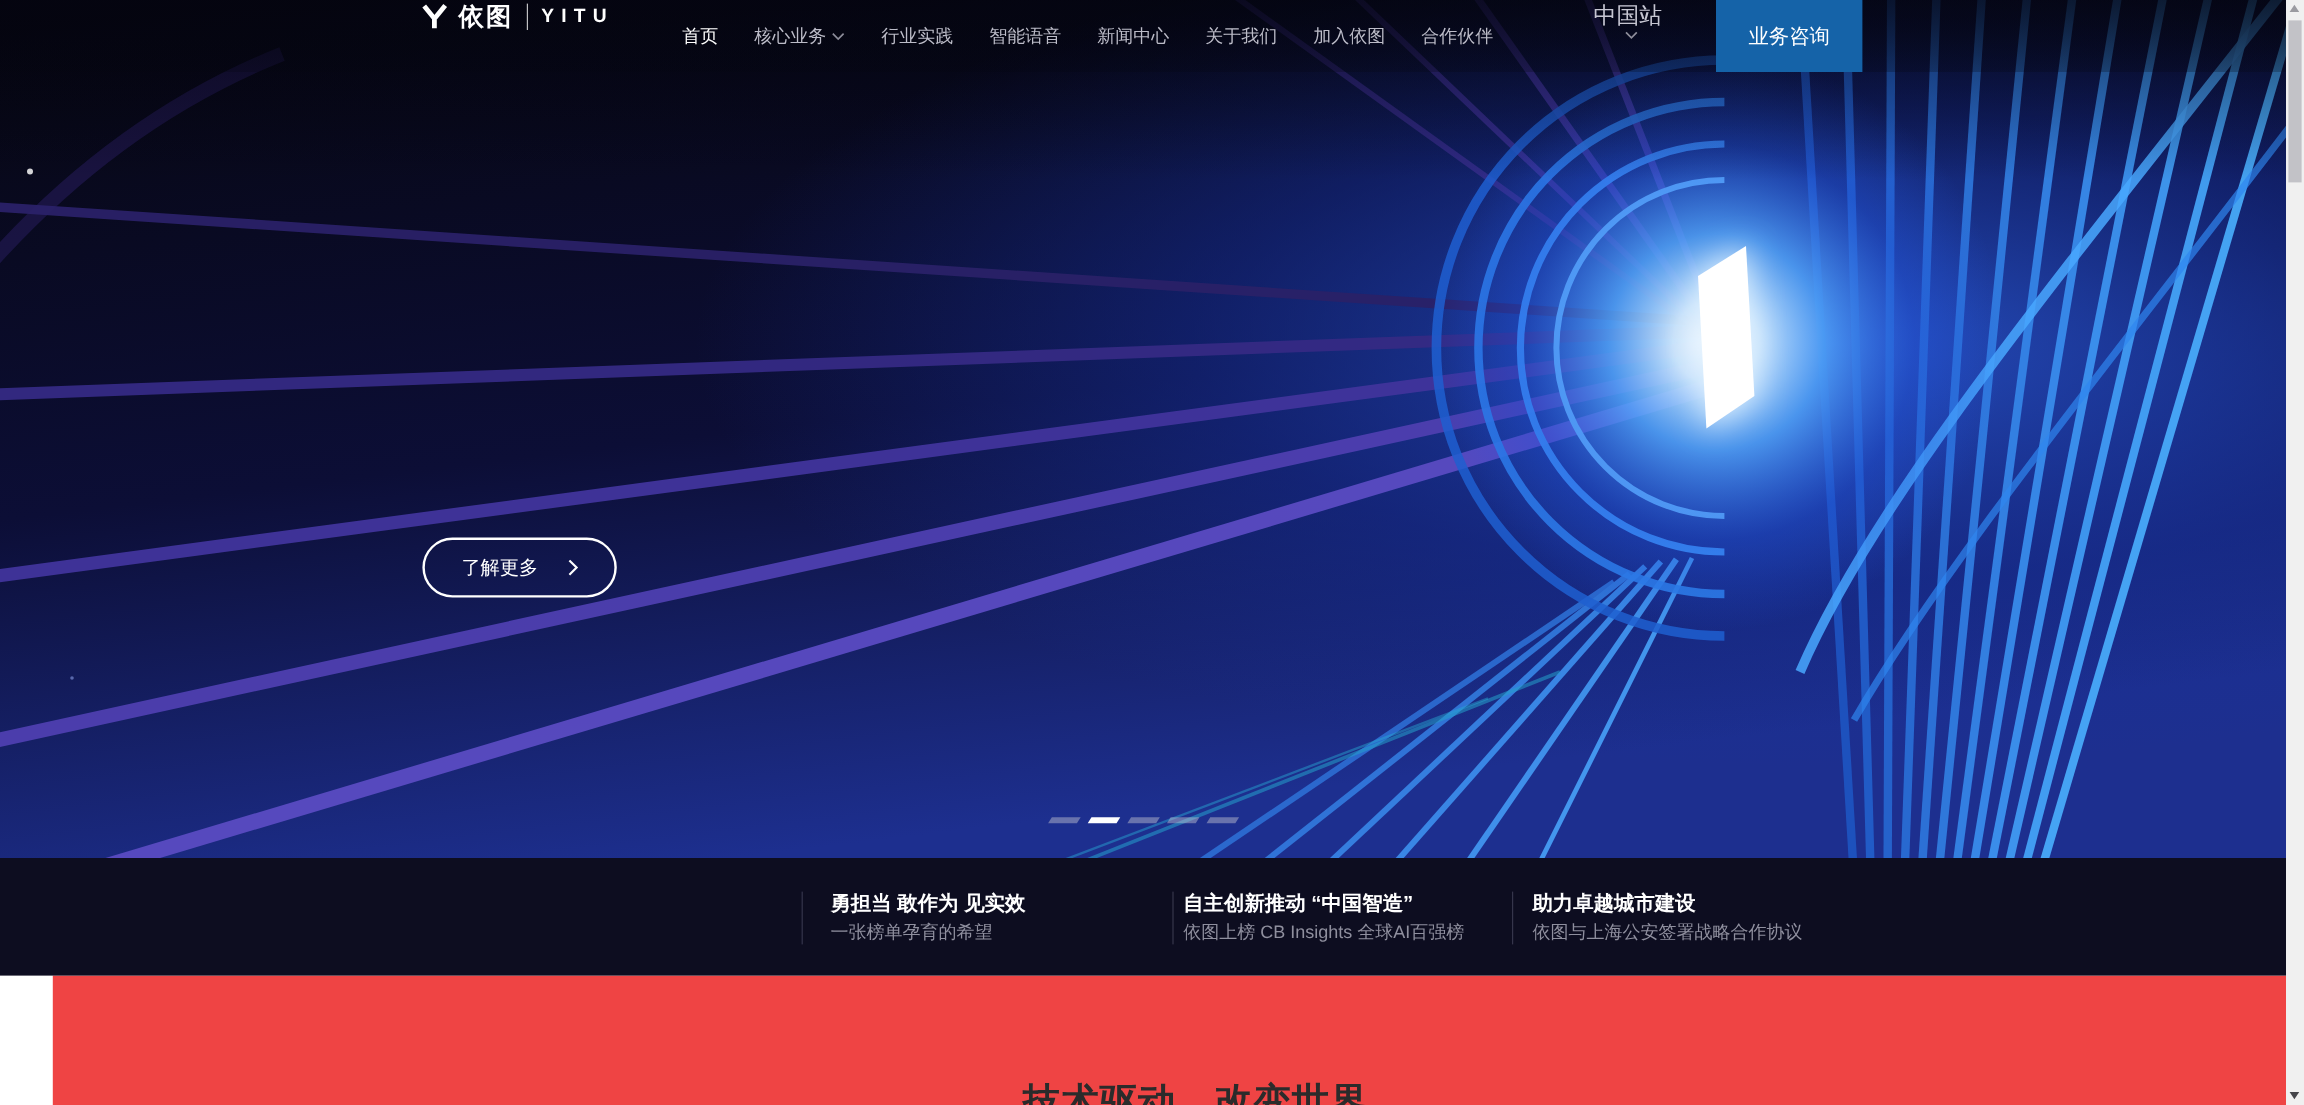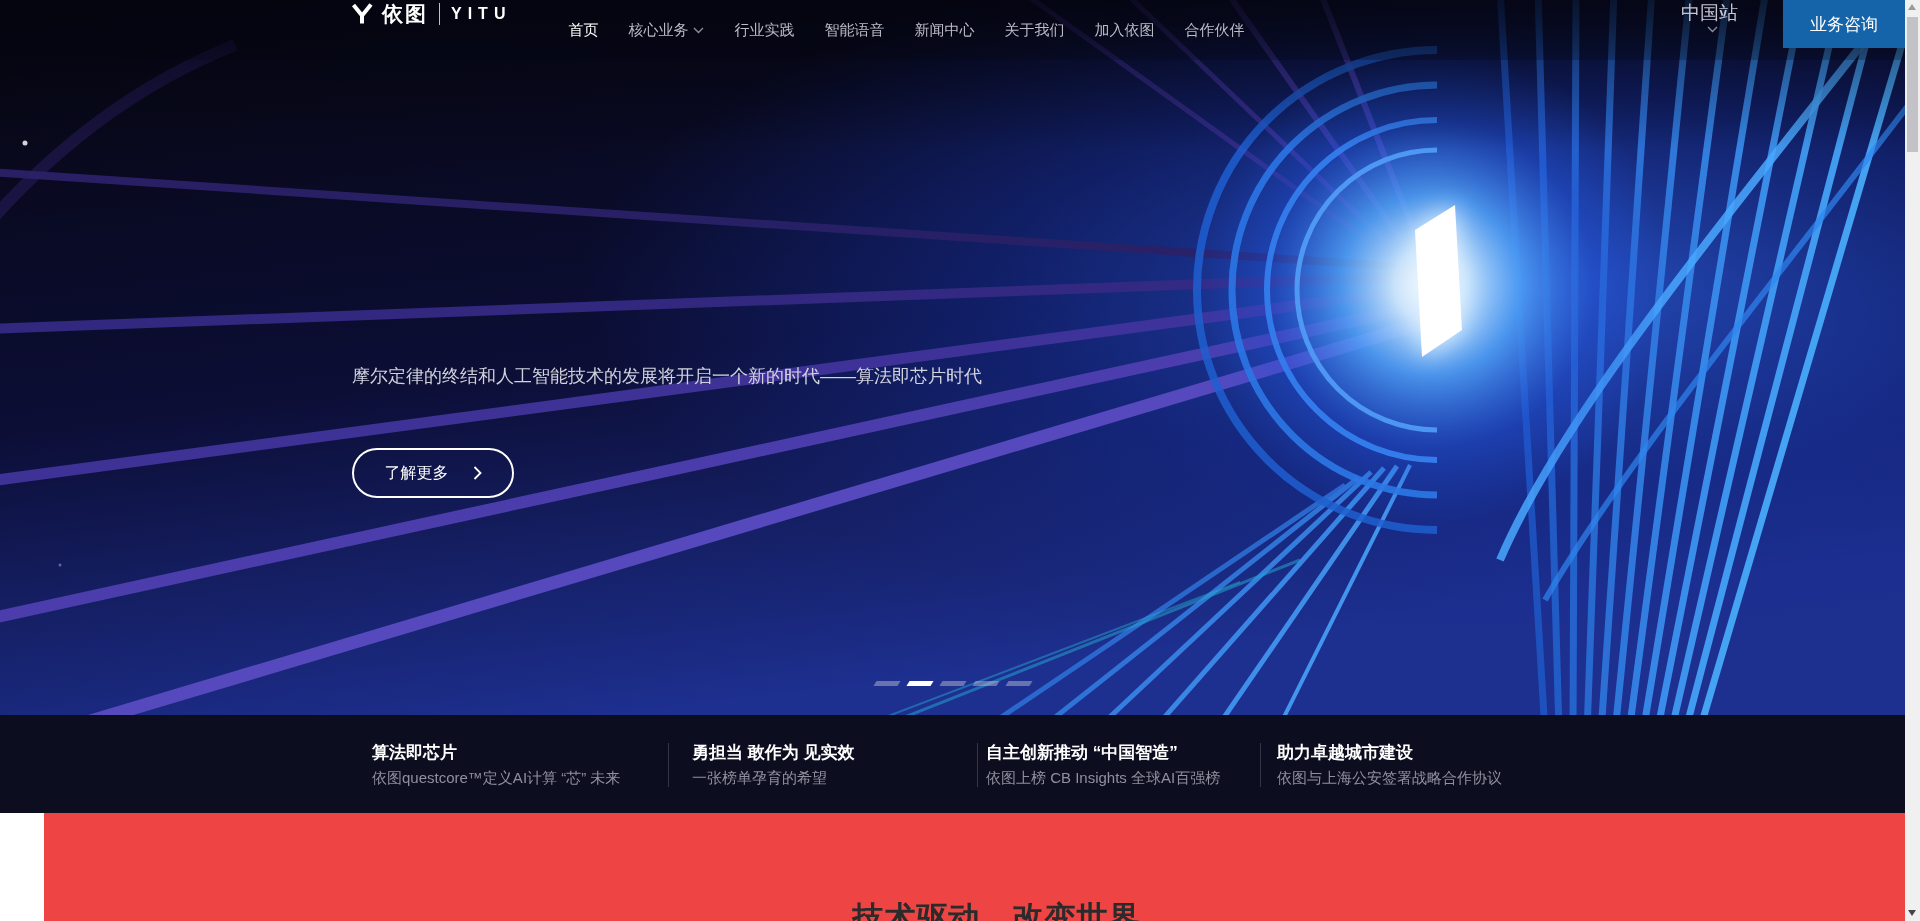--- a/index.html
+++ b/index.html
@@ -26,21 +26,21 @@
   .logo-sep{width:1px;height:22px;background:rgba(255,255,255,.75);margin:0 11px;}
   .logo-en{color:#fff;font-size:16px;font-weight:700;letter-spacing:6px;}
   .nav-menu{display:flex;align-items:center;margin-left:22px;}
   .nav-item{display:flex;align-items:center;padding:0 15px;height:60px;
     color:#bcbcc8;font-size:15px;cursor:pointer;white-space:nowrap;}
   .nav-item.active{color:#ffffff;}
   .nav-item .chev{margin-left:5px;color:#8d8d9a;display:inline-flex;}
   .nav-locale{display:flex;align-items:center;margin-left:auto;margin-right:25px;
     color:#c6c6d2;font-size:19px;cursor:pointer;white-space:nowrap;flex-direction:column;}
   .nav-locale .chev{margin-left:6px;color:#8d8d9a;display:inline-flex;}
-  .nav-cta{width:122px;height:48px;background:#1563a8;color:#fff;
+  .nav-cta{width:122px;height:60px;margin-right:353px;background:#1563a8;color:#fff;
     font-size:17px;display:flex;align-items:center;justify-content:center;
     cursor:pointer;white-space:nowrap;flex-shrink:0;}
 
   
   .hero-title{position:absolute;left:352px;top:283px;z-index:5;color:#fff;
     font-size:45px;font-weight:700;letter-spacing:2px;}
   .hero-sub{position:absolute;left:352px;top:364px;z-index:5;color:#d2d2de;font-size:18px;}
   .hero-cta{position:absolute;left:352px;top:448px;z-index:5;width:158px;height:46px;
     border:2px solid #ffffff;border-radius:26px;display:flex;align-items:center;
     justify-content:center;gap:24px;color:#fff;font-size:16px;cursor:pointer;background:transparent;}
@@ -214,42 +214,37 @@
           <span>中国站</span>
           <span class="chev">
             <svg width="11" height="7" viewBox="0 0 11 7">
                 <path d="M1 1 L5.5 5.5 L10 1" fill="none" stroke="currentColor" stroke-width="1.4"></path>
               </svg>
           </span>
         </div>
         <div class="nav-cta">业务咨询</div>
       </div>
 
-      <div class="hero-sub">摩尔定律的终结和人工智能技术的发展将开启一个新的时代——算法即芯片时代</div>
       <div class="hero-cta">
         <span>了解更多</span>
         <svg width="9" height="14" viewBox="0 0 9 14">
           <path d="M1.5 1 L7.5 7 L1.5 13" fill="none" stroke="#ffffff" stroke-width="1.8"></path>
         </svg>
       </div>
 
       <div class="dots">
         <span class="dot"></span>
         <span class="dot active"></span>
         <span class="dot"></span>
         <span class="dot"></span>
         <span class="dot"></span>
       </div>
     </div>
 
     <div class="strip">
-      <div class="strip-item" style="left:372px;">
-        <div class="t">算法即芯片</div>
-        <div class="s">依图questcore™定义AI计算 “芯” 未来</div>
-      </div>
       <div class="strip-div" style="left:668px;"></div>
       <div class="strip-item" style="left:692px;">
         <div class="t">勇担当 敢作为 见实效</div>
         <div class="s">一张榜单孕育的希望</div>
       </div>
       <div class="strip-div" style="left:977px;"></div>
       <div class="strip-item" style="left:986px;">
         <div class="t">自主创新推动 “中国智造”</div>
         <div class="s">依图上榜 CB Insights 全球AI百强榜</div>
       </div>

